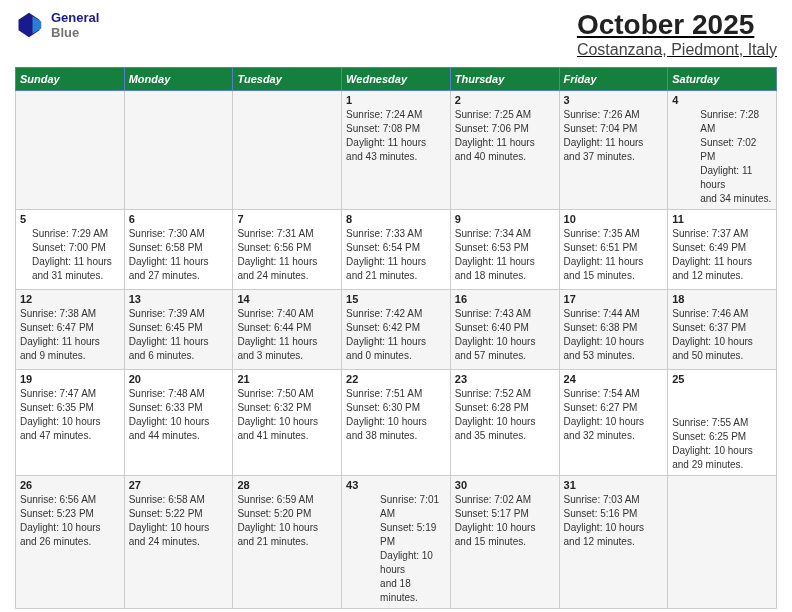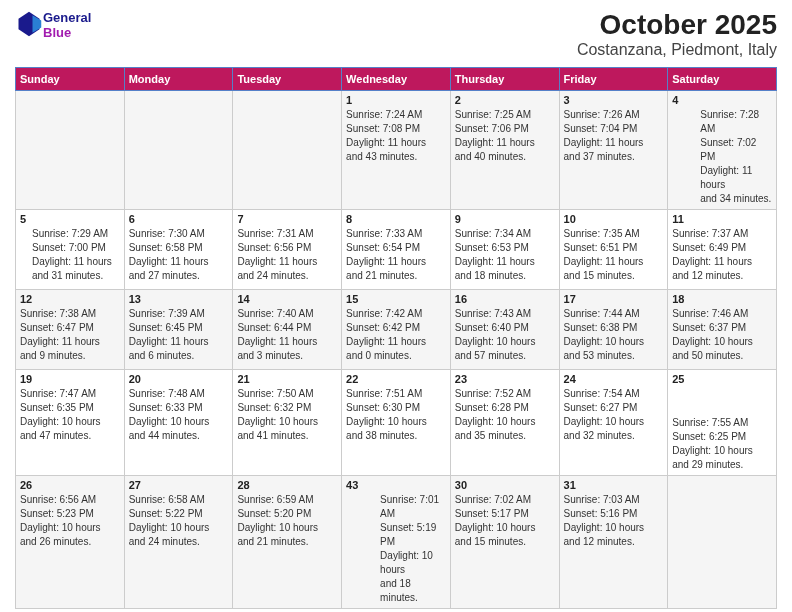--- a/index.html
+++ b/index.html
@@ -15,48 +15,50 @@
       padding: 10px 15px;
     }
     .header-row {
       display: flex;
       align-items: flex-start;
       justify-content: space-between;
       margin-bottom: 8px;
     }
     .logo {
       display: flex;
-      align-items: flex-start;
-      gap: 0;
+      align-items: center;
+      gap: 8px;
     }
     .logo-icon {
       width: 28px;
       height: 28px;
     }
     .title-block {
-      text-align: right;
+      text-align: left;
+      text-decoration: underline;
     }
     .month-title {
       font-size: 28px;
       font-weight: bold;
       color: #222;
       line-height: 1.1;
     }
     .subtitle {
       font-size: 16px;
       color: #444;
     }
     table {
       width: 100%;
       border-collapse: collapse;
       table-layout: fixed;
     }
     thead tr {
-      background: #be185d;
+      background: #15803d;
       color: #fff;
+      font-style: italic;
     }
     thead th {
       font-size: 11px;
       font-weight: bold;
       padding: 5px 4px;
       text-align: left;
       border: 1px solid #5580c8;
     }
     tbody tr {
       height: auto;
@@ -90,21 +92,21 @@
 
 <div class="container">
   <div class="header-row">
     <div class="logo">
       <svg class="logo-icon" viewBox="0 0 32 32">
         <polygon points="16,2 28,10 28,22 16,30 4,22 4,10" fill="#1a1a8c"></polygon>
         <polygon points="20,6 30,12 30,20 20,26" fill="#2a7fd4"></polygon>
       </svg>
       <div>
         <div style="font-size:13px;font-weight:bold;color:#1a1a8c;">General</div>
-        <div style="font-size:13px;font-weight:bold;color:#a21caf;">Blue</div>
+        <div style="font-size:13px;font-weight:bold;color:#737373;">Blue</div>
       </div>
     </div>
     <div class="title-block">
       <div class="month-title">October 2025</div>
       <div class="subtitle">Costanzana, Piedmont, Italy</div>
     </div>
   </div>
 
   <table>
     <thead>

